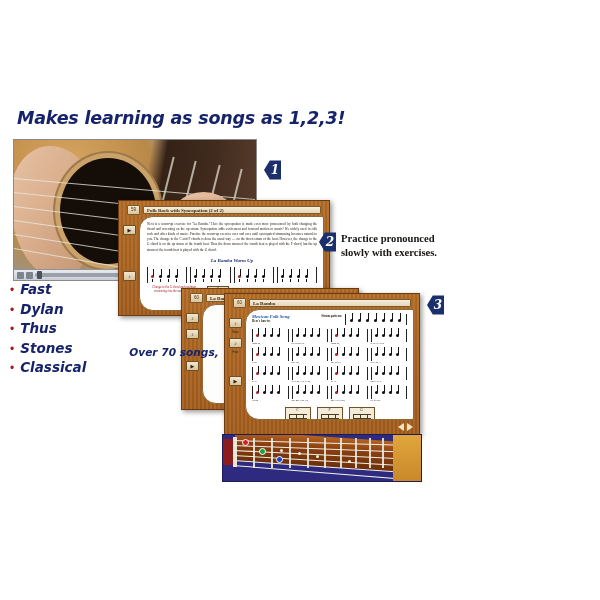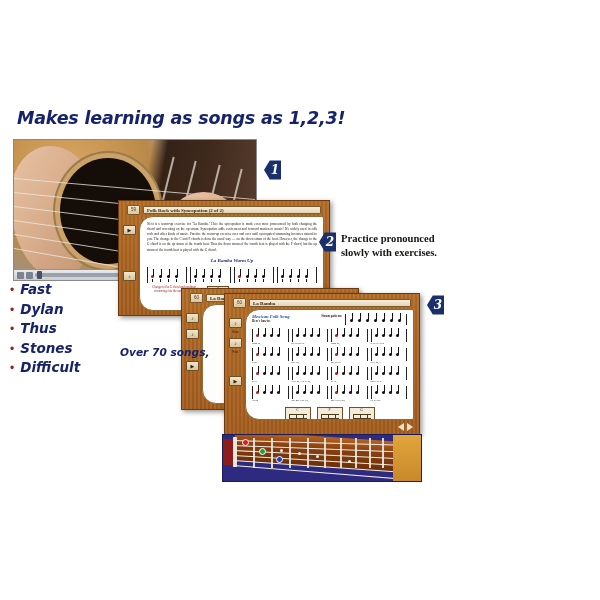--- a/index.html
+++ b/index.html
@@ -131,27 +131,27 @@
     font-style: italic;
     color: #16236b;
     white-space: nowrap;
   }
 
   
   .songs-blurb {
     position: absolute;
     left: 112px; top: 346px;
     width: 124px;
+    text-align: center;
     font-family: "DejaVu Sans", sans-serif;
     font-size: 9.2px;
     font-weight: bold;
     font-style: italic;
     color: #16236b;
     line-height: 1.32;
-    margin-left: 8px;
   }
   .songs-blurb .lead { font-size: 10.6px; }
 
   
   .win {
     position: absolute;
     background: linear-gradient(180deg, #a9621f 0%, #9a5519 10%, #b87030 50%, #a05c20 90%, #8c4d16 100%);
     border: 1px solid #6d3a10;
     box-shadow: 2px 2px 5px rgba(0,0,0,0.42);
     overflow: hidden;
@@ -482,21 +482,21 @@
     <div class="genre-row">
       <span class="genre-bullet">•</span>
       <span class="genre-label">Thus</span>
     </div>
     <div class="genre-row">
       <span class="genre-bullet">•</span>
       <span class="genre-label">Stones</span>
     </div>
     <div class="genre-row">
       <span class="genre-bullet">•</span>
-      <span class="genre-label">Difficult</span>
+      <span class="genre-label">Classical</span>
     </div>
   </div>
 
   <div class="win" style="left:118px; top:200px; width:212px; height:116px;">
     <div class="win-wood"></div>
     <div class="win-titlebar" style="left:8px; top:4px; right:8px;">
       <div class="win-numbadge">59</div>
       <div class="win-titlefield">Folk Rock with Syncopation (2 of 2)</div>
     </div>
     <div class="win-sidebar" style="left:3px; top:18px; height:94px;">

